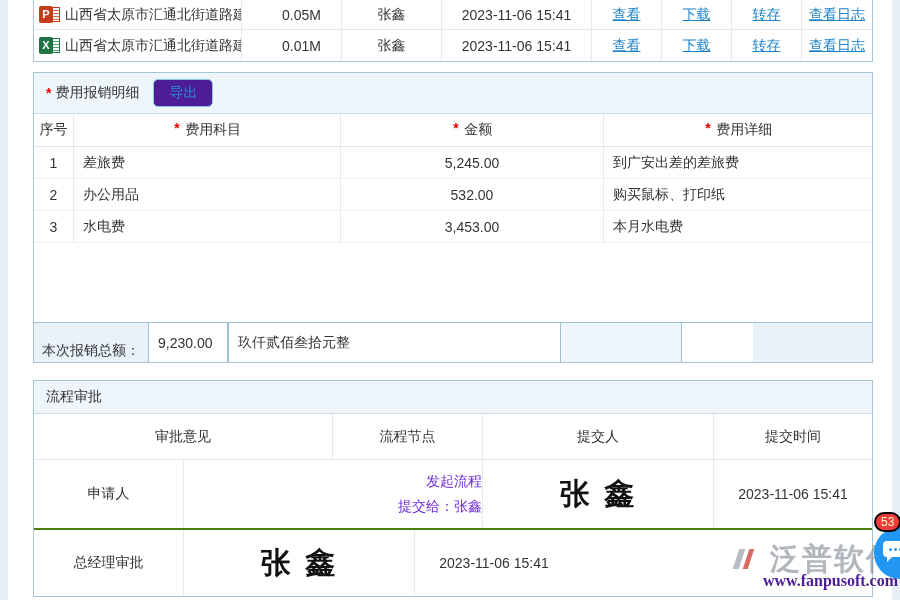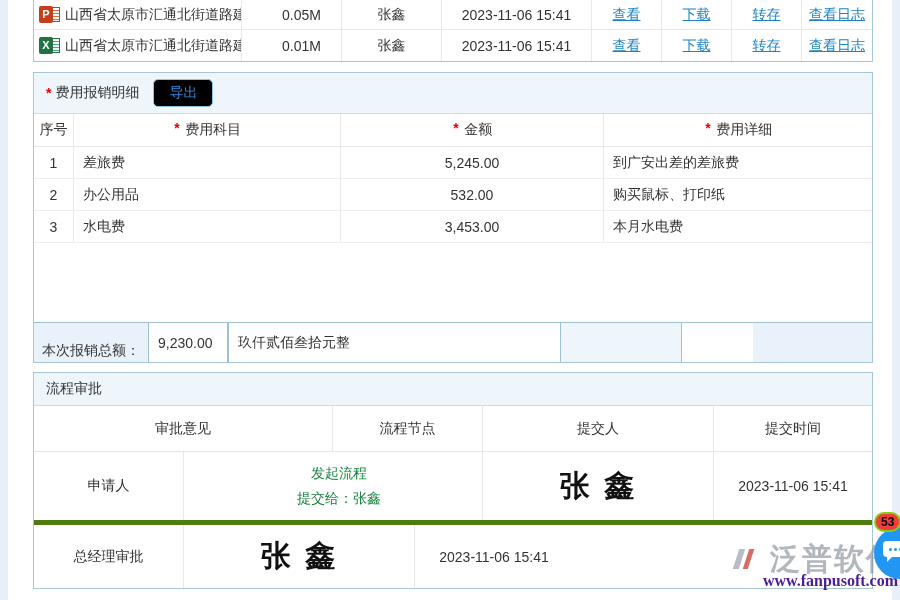--- a/index.html
+++ b/index.html
@@ -31,21 +31,21 @@
   .ppt .sq { background:#c43e1c; } .ppt .page2 { border:1px solid #c43e1c;
       background:repeating-linear-gradient(#fff 0 2px,#e06a4a 2px 3px); }
   .xls .sq { background:#217346; } .xls .page2 { border:1px solid #217346;
       background:repeating-linear-gradient(#fff 0 2px,#4ca97a 2px 3px); }
 
   
   .panel { position:absolute; left:0; width:840px; background:#fff; border:1px solid #a6c6d6; }
   .panel-head { height:41px; background:#eef6fc; display:flex; align-items:center;
                 padding-left:12px; border-bottom:1px solid #ccdce8; }
   .req { color:#e60000; margin-right:4px; font-weight:bold; }
-  .btn-export { margin-left:14px; padding:4px 15px; background:#000000; border:1px solid #8fc3e8;
+  .btn-export { margin-left:14px; padding:4px 15px; background:#4c1d95; border:1px solid #8fc3e8;
                 color:#2b8ddc; border-radius:5px; font-size:14px; cursor:pointer;
                 font-family:"Liberation Sans","DejaVu Sans",sans-serif; }
 
   
   #expense-panel { top:72px; height:291px; }
   .erow { display:flex; align-items:stretch; }
   .ehead { height:33px; border-bottom:1px solid #e6e6e6;font-family:Liberation Mono, monospace; }
   .edata { height:32px; border-bottom:1px solid #efefef; }
   .ecell { display:flex; align-items:center; justify-content:center; border-right:1px solid #e9e9e9; overflow:hidden; white-space:nowrap; }
   .ecell:last-child { border-right:none; }
@@ -56,49 +56,49 @@
   .esummary { display:flex; height:40px; background:#e9f2fa; border-top:1px solid #9fc0d0; align-items:stretch; }
   .scell { display:flex; align-items:center; }
   .s-label { justify-content:flex-end; padding-right:8px; }
   .s-box { background:#fff; border-left:1px solid #9fc0d0; border-right:1px solid #9fc0d0; padding-left:9px; }
   .s-total-label { width:114px;margin-top:17px; } .s-total-box { width:80px; }
   .s-caps-label { width:117px; }  .s-caps-box { width:333px; }
   .s-fill-blue { width:120px; background:#eef6fc; }
   .s-fill-white { width:72px; background:#fff; border-left:1px solid #9fc0d0; }
 
   
-  #approval-panel { top:372px; height:217px; }
+  #approval-panel { top:380px; height:217px; }
   #approval-panel .panel-head { height:33px; }
   .arow { display:flex; align-items:stretch; }
   .ahead { height:46px; border-bottom:1px solid #e6e6e6; }
   .adata { height:68px; }
-  .adata + .adata { border-top:5px solid #4d7c0f; }
+  .adata + .adata { border-top:2px solid #4d7c0f; }
   .acell { display:flex; align-items:center; justify-content:center; border-right:1px solid #e8e8e8; overflow:hidden; }
   .acell:last-child { border-right:none; }
   .ac-node { width:150px; } .ac-op { width:299px; } .ac-sub { width:231px; } .ac-time { width:158px; }
-  .ac-op { flex-direction:column; align-items:center; justify-content:center; padding-left:12px; gap:7px; color:#15803d; }
+  .ac-op { flex-direction:column; align-items:flex-end; justify-content:center; padding-left:12px; gap:7px; color:#6d28d9; }
   .signature { font-family:"DejaVu Serif","Liberation Serif",serif; font-weight:bold; font-size:30px; color:#111; letter-spacing:2px; }
 
   
   .watermark { position:absolute; right:2px; bottom:10px; width:230px; text-align:right; z-index:5; pointer-events:none; }
   .wm-brand { font-size:30px; font-weight:800; color:rgba(125,135,145,0.6); letter-spacing:2px; line-height:30px; }
   .wm-logo { display:inline-block; width:24px; height:24px; position:relative; vertical-align:-2px; margin-right:2px; }
   .wm-logo i { position:absolute; display:block; }
   .wm-logo .g { left:2px; top:2px; width:14px; height:20px; border-left:6px solid rgba(125,135,145,0.55); transform:skewX(-18deg); }
   .wm-logo .r { left:12px; top:2px; width:10px; height:20px; border-left:5px solid rgba(200,60,45,0.75); transform:skewX(-18deg); }
   .wm-url { font-family:"Liberation Serif","DejaVu Serif",serif; font-weight:bold; font-size:16px; color:#4c1d95; margin-top:-2px; }
 
   .chat-fab { position:absolute; left:874px; top:527px; width:52px; height:52px; border-radius:50%;
               background:#2196f3; z-index:6; cursor:pointer; }
   .chat-bubble { position:absolute; left:9px; top:14px; width:24px; height:16px; background:#fff; border-radius:4px;
                  display:flex; align-items:center; justify-content:center; gap:2px; }
   .chat-bubble b { width:3px; height:3px; border-radius:50%; background:#2196f3; }
   .chat-bubble:after { content:""; position:absolute; left:4px; bottom:-5px; border:4px solid transparent; border-top-color:#fff; border-left-color:#fff; }
   .chat-badge { position:absolute; left:874px; top:512px; min-width:24px; height:20px; padding:0 5px; z-index:7;
-                background:#f23b3b; border:2px solid #84cc16; border-radius:10px; color:#000000; font-size:12px; font-weight:bold;
+                background:#f23b3b; border:2px solid #000000; border-radius:10px; color:#fef9c3; font-size:12px; font-weight:normal;
                 display:flex; align-items:center; justify-content:center; }
 </style>
 </head>
 <body>
 
 <div class="page">
   <div class="gutter left"></div>
   <div class="gutter right"></div>
 
   <div class="content">

